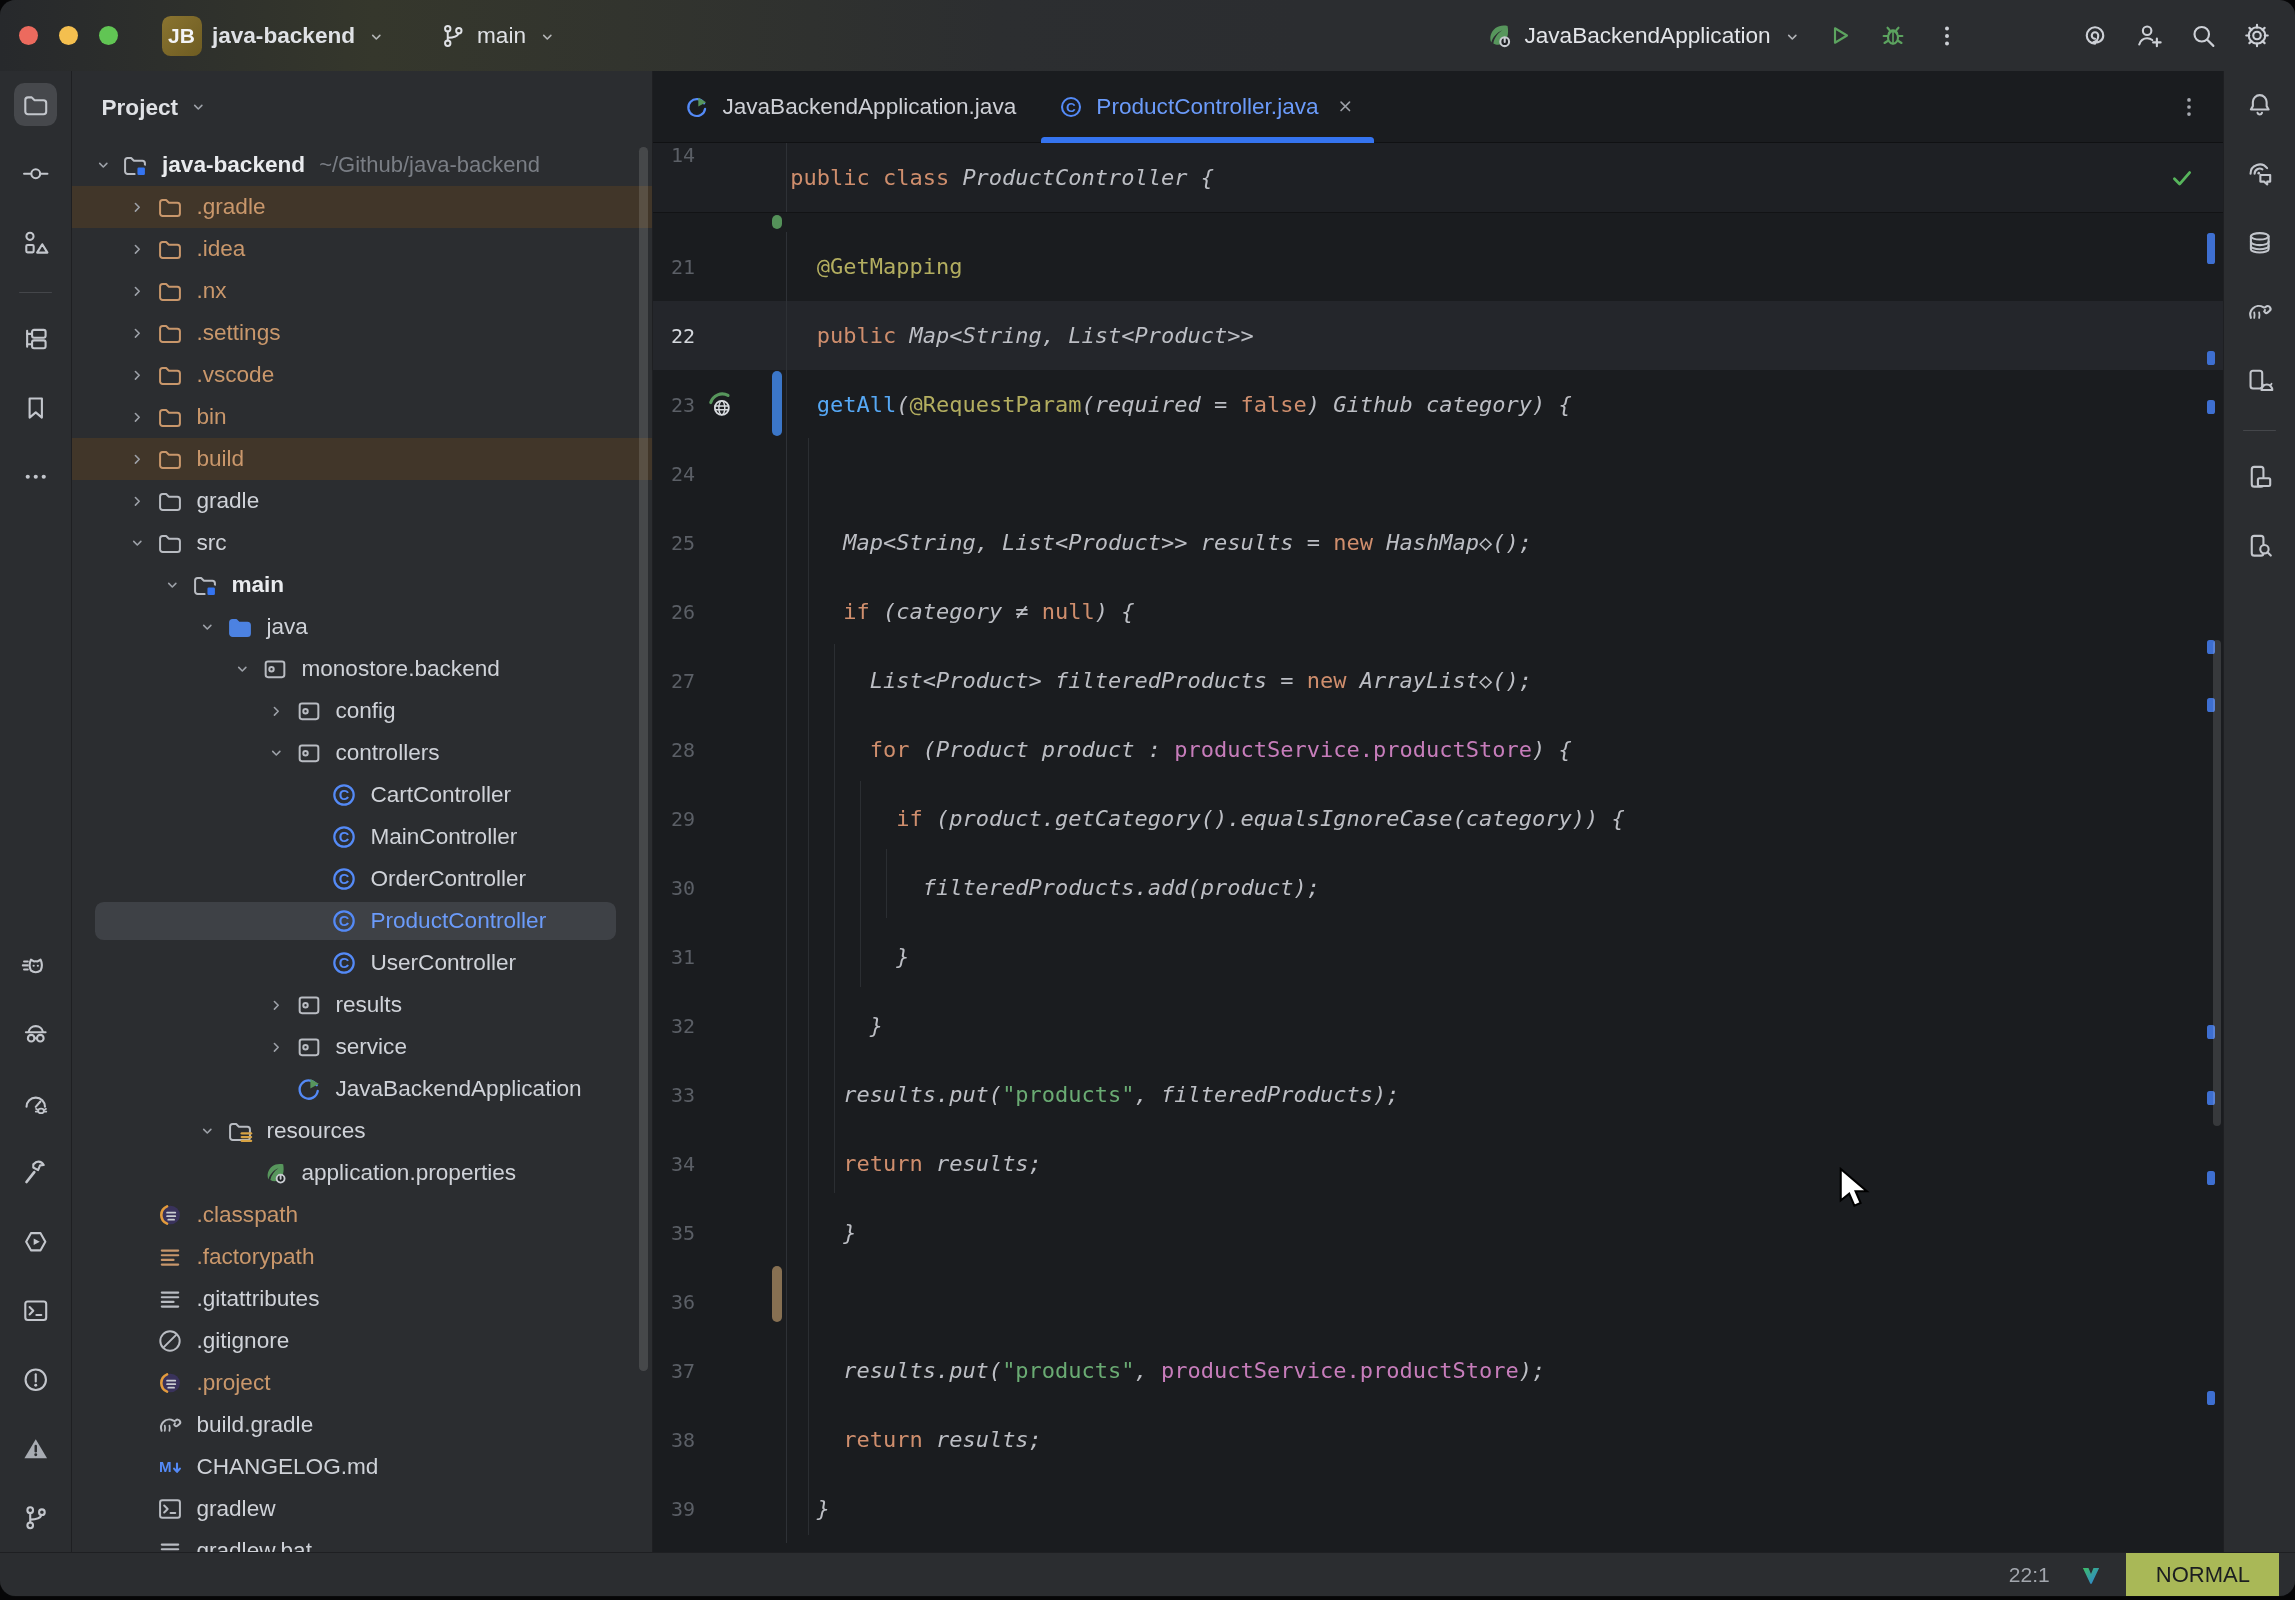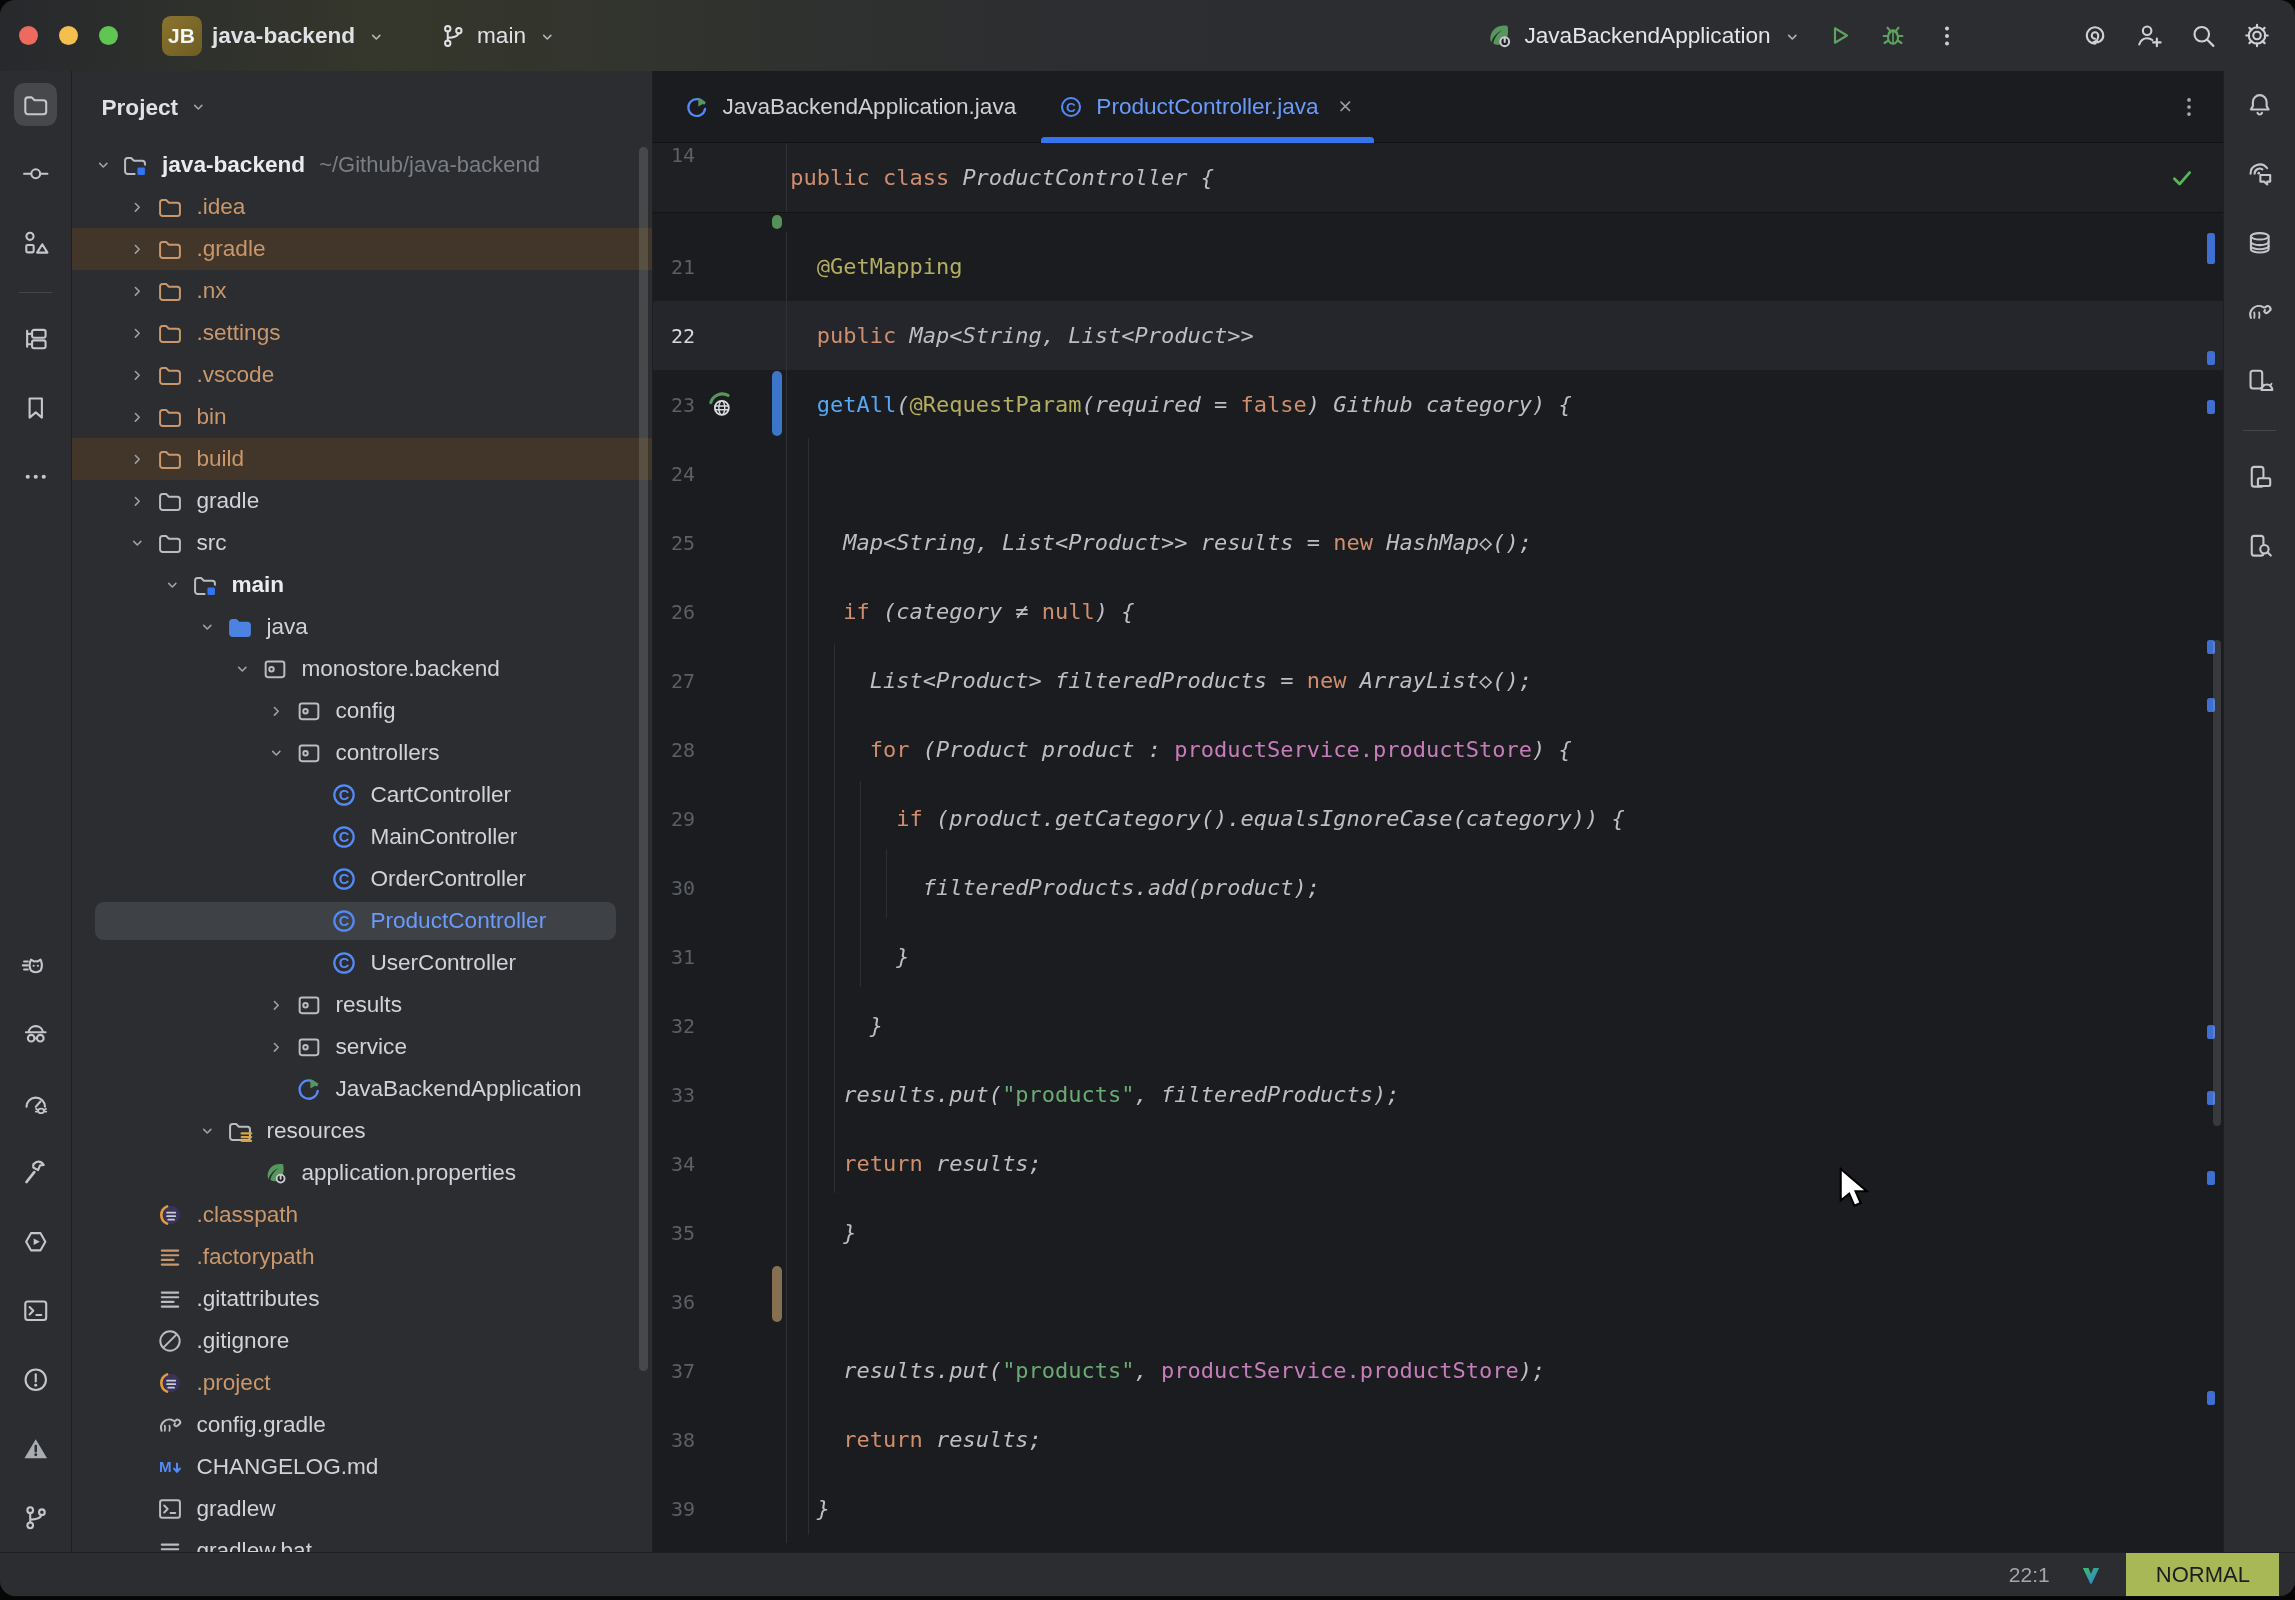--- a/index.html
+++ b/index.html
@@ -317,47 +317,47 @@
             </span>
             <span class="ticon">
               <svg width="28" height="28" viewBox="0 0 24 24" fill="none" stroke="currentColor" stroke-width="1.7" stroke-linecap="round" stroke-linejoin="round">
                 <path d="M3.5 8.2c0-1.2 1-2.2 2.2-2.2h3l1.9 1.9c.3.3.8.5 1.2.5h6.5c1.2 0 2.2 1 2.2 2.2v6.9c0 1.2-1 2.2-2.2 2.2H5.7c-1.2 0-2.2-1-2.2-2.2V8.2z"></path>
                 <rect x="13.2" y="13.2" width="8.2" height="8.2" rx="2" fill="#3574F0" stroke="#2B2D30" stroke-width="1.8"></rect>
               </svg>
             </span>
             <span class="tlabel">java-backend</span>
             <span class="tsuffix">~/Github/java-backend</span>
           </div>
+          <div class="trow band ig">
+            <span style="width: 50px; flex: 0 0 auto;"></span>
+            <span class="chev">
+              <svg width="22.6" height="22.6" viewBox="0 0 24 24" fill="none" stroke="currentColor" stroke-width="1.7" stroke-linecap="round" stroke-linejoin="round">
+                <path d="M10 8l4 4-4 4"></path>
+              </svg>
+            </span>
+            <span class="ticon">
+              <svg width="28" height="28" viewBox="0 0 24 24" fill="none" stroke="currentColor" stroke-width="1.7" stroke-linecap="round" stroke-linejoin="round">
+                <path d="M3.5 8.2c0-1.2 1-2.2 2.2-2.2h3l1.9 1.9c.3.3.8.5 1.2.5h6.5c1.2 0 2.2 1 2.2 2.2v6.9c0 1.2-1 2.2-2.2 2.2H5.7c-1.2 0-2.2-1-2.2-2.2V8.2z"></path>
+              </svg>
+            </span>
+            <span class="tlabel">.gradle</span>
+          </div>
           <div class="trow ig">
             <span style="width: 50px; flex: 0 0 auto;"></span>
             <span class="chev">
               <svg width="22.6" height="22.6" viewBox="0 0 24 24" fill="none" stroke="currentColor" stroke-width="1.7" stroke-linecap="round" stroke-linejoin="round">
                 <path d="M10 8l4 4-4 4"></path>
               </svg>
             </span>
             <span class="ticon">
               <svg width="28" height="28" viewBox="0 0 24 24" fill="none" stroke="currentColor" stroke-width="1.7" stroke-linecap="round" stroke-linejoin="round">
                 <path d="M3.5 8.2c0-1.2 1-2.2 2.2-2.2h3l1.9 1.9c.3.3.8.5 1.2.5h6.5c1.2 0 2.2 1 2.2 2.2v6.9c0 1.2-1 2.2-2.2 2.2H5.7c-1.2 0-2.2-1-2.2-2.2V8.2z"></path>
               </svg>
             </span>
             <span class="tlabel">.idea</span>
-          </div>
-          <div class="trow band ig">
-            <span style="width: 50px; flex: 0 0 auto;"></span>
-            <span class="chev">
-              <svg width="22.6" height="22.6" viewBox="0 0 24 24" fill="none" stroke="currentColor" stroke-width="1.7" stroke-linecap="round" stroke-linejoin="round">
-                <path d="M10 8l4 4-4 4"></path>
-              </svg>
-            </span>
-            <span class="ticon">
-              <svg width="28" height="28" viewBox="0 0 24 24" fill="none" stroke="currentColor" stroke-width="1.7" stroke-linecap="round" stroke-linejoin="round">
-                <path d="M3.5 8.2c0-1.2 1-2.2 2.2-2.2h3l1.9 1.9c.3.3.8.5 1.2.5h6.5c1.2 0 2.2 1 2.2 2.2v6.9c0 1.2-1 2.2-2.2 2.2H5.7c-1.2 0-2.2-1-2.2-2.2V8.2z"></path>
-              </svg>
-            </span>
-            <span class="tlabel">.gradle</span>
           </div>
           <div class="trow ig">
             <span style="width: 50px; flex: 0 0 auto;"></span>
             <span class="chev">
               <svg width="22.6" height="22.6" viewBox="0 0 24 24" fill="none" stroke="currentColor" stroke-width="1.7" stroke-linecap="round" stroke-linejoin="round">
                 <path d="M10 8l4 4-4 4"></path>
               </svg>
             </span>
             <span class="ticon">
               <svg width="28" height="28" viewBox="0 0 24 24" fill="none" stroke="currentColor" stroke-width="1.7" stroke-linecap="round" stroke-linejoin="round">
@@ -727,21 +727,21 @@
           <div class="trow ">
             <span style="width: 50px; flex: 0 0 auto;"></span>
             <span class="chev"></span>
             <span class="ticon">
               <svg width="28" height="28" viewBox="0 0 24 24" fill="none" stroke="currentColor" stroke-width="1.7" stroke-linecap="round" stroke-linejoin="round">
                 <path d="M4.8 17c-1-2.6-.5-5.6 1.5-7.6 2.3-2.3 5.8-2.7 8.5-1.1.7.4 1.6.3 2.2-.3.9-.9 2.4-.8 3.2.2.8 1 .7 2.4-.3 3.2l-1.6 1.3c-.6.5-1.5.4-2-.2l-.7-.9"></path>
                 <path d="M7.5 17c.4-1.5.4-3 0-4.5M11.5 17c.4-1.5.4-3 0-4.5" stroke-width="1.5"></path>
                 <circle cx="16.2" cy="10.6" r=".9" fill="currentColor" stroke="none"></circle>
               </svg>
             </span>
-            <span class="tlabel">config.gradle</span>
+            <span class="tlabel">build.gradle</span>
           </div>
           <div class="trow ">
             <span style="width: 50px; flex: 0 0 auto;"></span>
             <span class="chev"></span>
             <span class="ticon">
               <svg width="28" height="28" viewBox="0 0 24 24" fill="none" stroke="currentColor" stroke-width="1.7" stroke-linecap="round" stroke-linejoin="round" style="font-size:26px">
                 <text x="2.5" y="16.5" font-size="13" font-weight="bold" fill="#548AF7" stroke="none" font-family="Liberation Sans,sans-serif">M</text>
                 <path d="M18 9v7M15.5 13.4l2.5 2.8 2.5-2.8" stroke="#548AF7" stroke-width="1.8"></path>
               </svg>
             </span>

